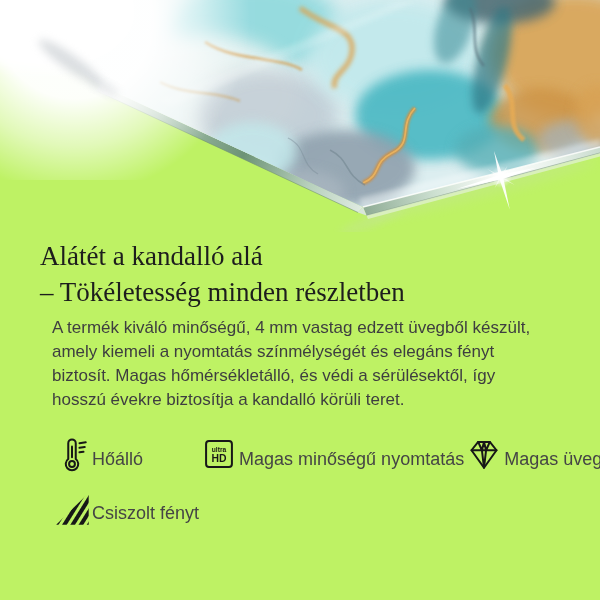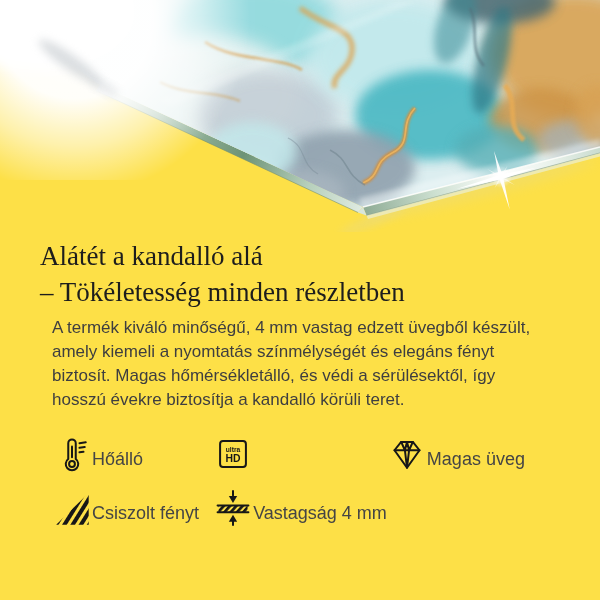--- a/index.html
+++ b/index.html
@@ -1,16 +1,16 @@
 <!DOCTYPE html>
 <html><head>
 <meta charset="utf-8">
 <style>
   html,body{margin:0;padding:0;background:#fff;}
-  .page{position:relative;width:600px;height:600px;background:#fde047;overflow:hidden;
+  .page{position:relative;width:600px;height:600px;background:#bef264;overflow:hidden;
         font-family:"Liberation Sans",sans-serif;}
   .hero{width:600px;height:232px;}
   .hero svg{display:block;}
   .content{padding:0 40px;}
   h1.title{margin:6px 0 0;font-family:"Liberation Serif",serif;font-weight:400;
            font-size:27px;line-height:36px;color:#1d1d1d;}
   h1.title span{display:block;}
   p.desc{margin:6px 12px 0;max-width:522px;font-size:17px;line-height:24px;color:#3e3e40;}
   .features{display:grid;grid-template-columns:repeat(3,1fr);row-gap:14px;
             margin:22px 12px 0;}
@@ -163,45 +163,35 @@
         </svg>
         <span class="flabel">Hőálló</span>
       </div>
 
       <div class="feature">
         <svg class="ic" viewBox="0 0 48 48">
           <rect class="ico" x="8.5" y="8.5" width="31" height="31" rx="3.5" stroke-width="2.6"></rect>
           <text class="badge-txt" x="24" y="21" font-size="8" text-anchor="middle">ultra</text>
           <text class="badge-txt" x="24" y="34" font-size="12.5" text-anchor="middle">HD</text>
         </svg>
+        <span class="flabel">Magas minőségű nyomtatás</span>
       </div>
 
 
       <div class="feature">
         <svg class="ic" viewBox="0 0 48 48">
           <path class="ico" stroke-width="2.2" d="M9,19.5 L17,9.5 L31,9.5 L39,19.5 L24,40.5 Z"></path>
           <path class="ico" stroke-width="1.8" d="M9,19.5 H39 M17,9.5 L21.5,19.5 M24,9.5 L21.5,19.5 M24,9.5 L26.5,19.5 M31,9.5 L26.5,19.5 M21.5,19.5 L24,40.5 M26.5,19.5 L24,40.5"></path>
         </svg>
         <span class="flabel">Magas üveg</span>
       </div>
 
       <div class="feature">
         <svg class="ic" viewBox="0 0 48 48">
           <path d="M5,44 L44,6 L44,44 Z" fill="url(#hatchA)" stroke="none"></path>
         </svg>
         <span class="flabel">Csiszolt fényt</span>
       </div>
 
-      <div class="feature">
-        <svg class="ic" viewBox="0 0 48 48">
-          <rect x="6.5" y="21" width="35" height="8" fill="url(#hatchB)" stroke="none"></rect>
-          <path class="ico" stroke-width="2.2" d="M5.5,21 H42.5 M5.5,29 H42.5"></path>
-          <path class="ico" stroke-width="2.6" d="M24,3.5 V9"></path>
-          <polygon class="ico-fill" points="24,18 19,9.5 29,9.5"></polygon>
-          <path class="ico" stroke-width="2.6" d="M24,44.5 V39"></path>
-          <polygon class="ico-fill" points="24,32 19,40.5 29,40.5"></polygon>
-        </svg>
-        <span class="flabel">Vastagság 4 mm</span>
-      </div>
 
     </div>
   </div>
 </div>
 
 </body></html>

